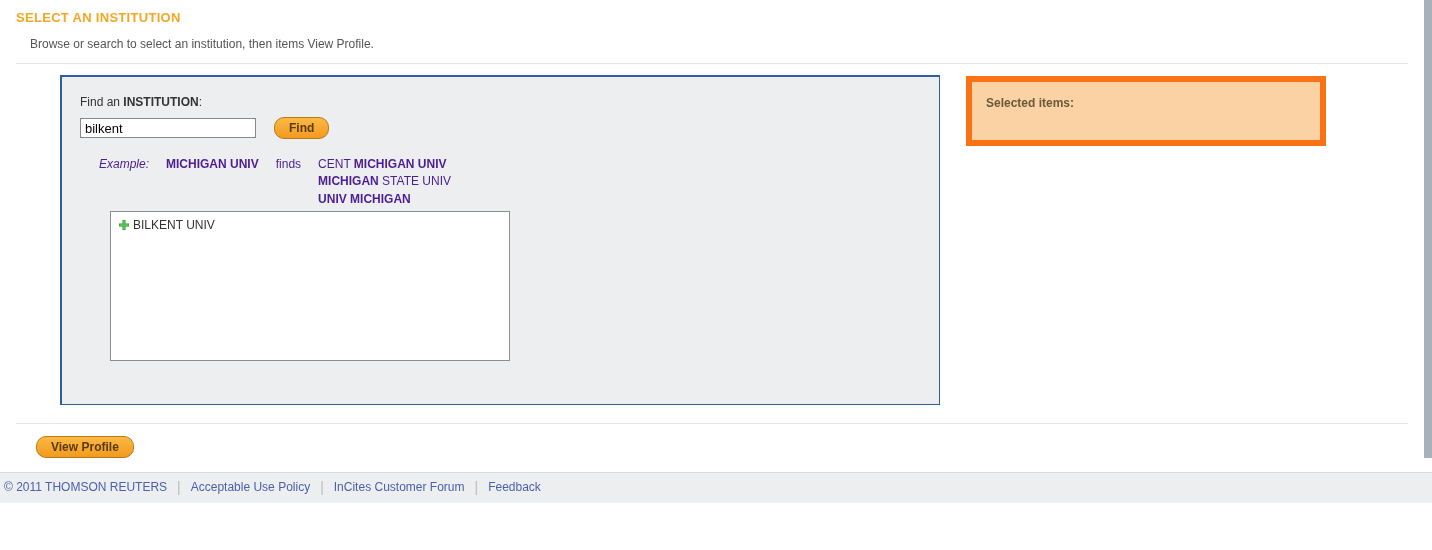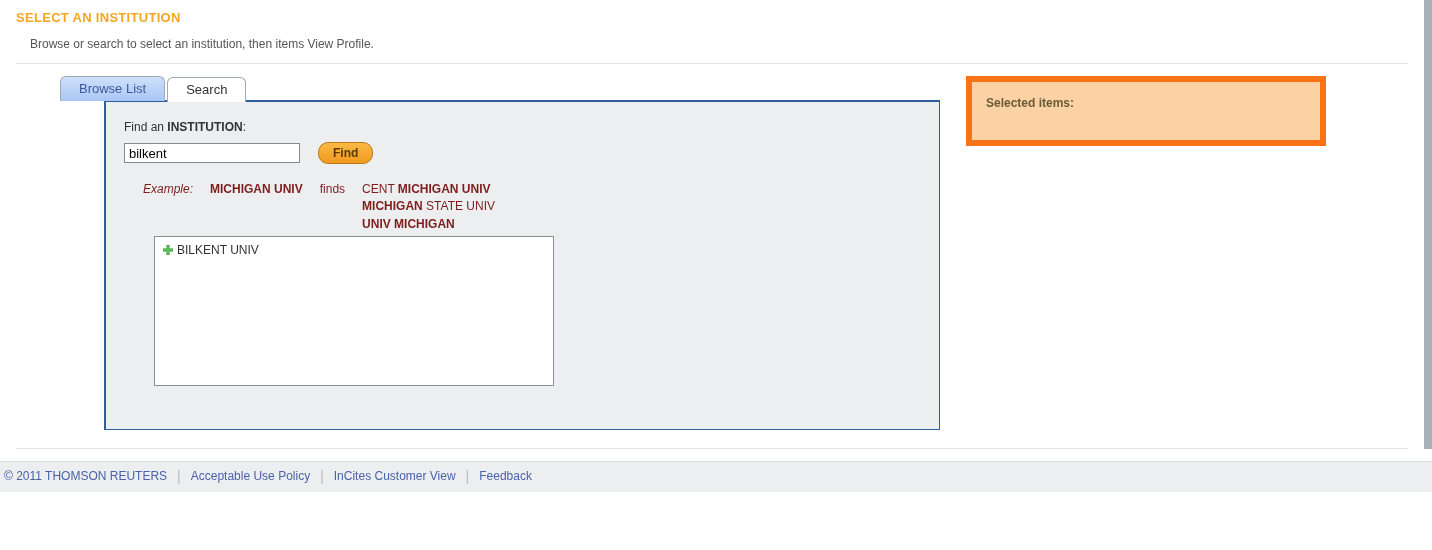--- a/index.html
+++ b/index.html
@@ -66,21 +66,20 @@
     top: 1px;
   }
   .panel {
     border: 1px solid #2e5e9e;
     border-left: 2px solid #2e5e9e;
     border-top: 2px solid #2e5e9e;
     background: #eceeef;
     padding: 18px 18px 24px 18px;
     min-height: 330px;
     margin-top: -1px;
-    margin-left: 44px;
   }
   .find-label {
     margin-bottom: 8px;
     color: #333;
   }
   .find-row {
     display: flex;
     align-items: center;
     gap: 18px;
     margin-bottom: 14px;
@@ -97,21 +96,21 @@
     border: 1px solid #b87a17;
     color: #5a3a06;
     font-weight: bold;
     font-size: 12px;
     padding: 3px 14px;
     cursor: pointer;
     border-radius: 10px;
   }
   .example-block {
     margin-left: 16px;
-    color: #7f1d1d;
+    color: #4c1d95;
     line-height: 1.45;
   }
   .example-block td { padding-right: 14px; vertical-align: top; }
   .italic { font-style: italic; }
   .bold { font-weight: bold; }
   .select-inst-label {
     margin: 26px 0 6px 30px;
     color: #555;
   }
   .results-box {
@@ -172,24 +171,20 @@
 </head>
 <body>
 
 <div class="page">
   <div class="title">SELECT AN INSTITUTION</div>
   <div class="intro">Browse or search to select an institution, then items View Profile.</div>
   <div class="hr-light"></div>
 
   <div class="columns">
     <div class="left-col">
-      <div class="tabs">
-        <div class="tab inactive">Browse List</div>
-        <div class="tab active">Search</div>
-      </div>
       <div class="panel">
         <div class="find-label">
           <span>Find an </span><span class="bold">INSTITUTION</span><span>:</span>
         </div>
         <div class="find-row">
           <input class="find-input" type="text" value="bilkent" style="">
           <button class="orange-btn">Find</button>
         </div>
         <div class="example-block">
           <table>
@@ -224,23 +219,26 @@
     </div>
 
     <div class="right-col">
       <div class="selected-items-box">
         <span>Selected items:</span>
       </div>
     </div>
   </div>
 
   <div class="bottom-hr"></div>
+  <div class="view-profile-wrap">
+    <button class="orange-btn">View Profile</button>
+  </div>
 </div>
 
 <div class="footer-bar">
   <span>© 2011 THOMSON REUTERS</span>
   <span class="footer-sep">|</span>
   <a>Acceptable Use Policy</a>
   <span class="footer-sep">|</span>
-  <a>InCites Customer View</a>
+  <a>InCites Customer Forum</a>
   <span class="footer-sep">|</span>
   <a>Feedback</a>
 </div>
 
 </body></html>

